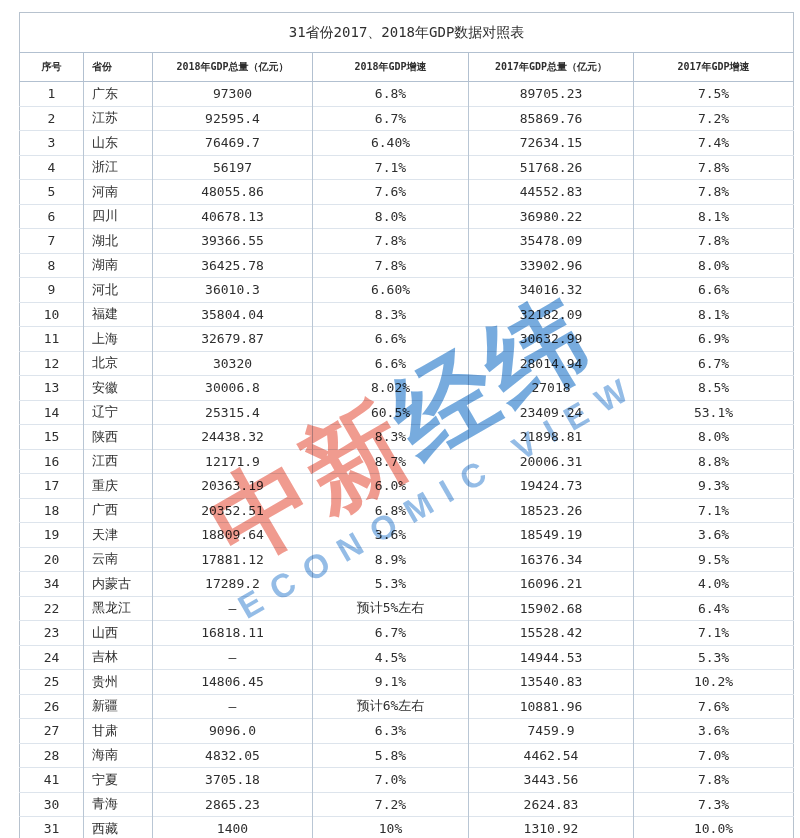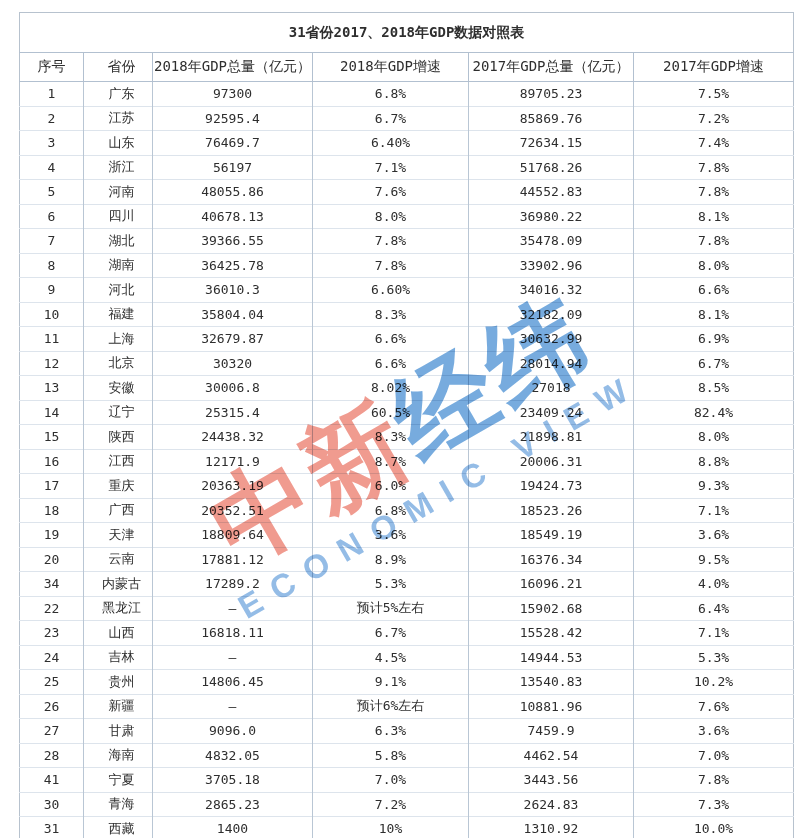--- a/index.html
+++ b/index.html
@@ -19,40 +19,40 @@
     table-layout:fixed;
     font-size:13px;
     background:#ffffff;
     border:1px solid #b7c2ce;
   }
   .gdp-table td, .gdp-table th { overflow:hidden; white-space:nowrap; }
   .title-cell {
     height:37px;
     text-align:center;
     font-size:14px;
-    font-weight:bold;
+    font-weight:normal;
     border-bottom:1px solid #b2c0d0;
   }
   thead th.hdr {
     height:26px;
-    font-weight:normal;
-    font-size:14px;
+    font-weight:bold;
+    font-size:10px;
     text-align:center;
     border-bottom:1px solid #b2c0d0;
     border-left:1px solid #b2c0d0;
   }
   thead th.hdr:first-child { border-left:none; }
   tbody tr { height:24.5px; }
   tbody td {
     border-left:1px solid #b9c6d4;
     border-top:1px solid #dde4ec;
     text-align:center;
   }
   tbody td:first-child { border-left:none; }
-  tbody td.c1, thead th.c1 { text-align:center; padding-left:8px; }
+  tbody td.c1, thead th.c1 { text-align:left; padding-left:8px; }
   
   col.w0 { width:64px; }
   col.w1 { width:69px; }
   col.w2 { width:160px; }
   col.w3 { width:156px; }
   col.w4 { width:165px; }
   col.w5 { width:160px; }
   
   .watermark {
     position:absolute;
@@ -210,21 +210,21 @@
         <td class="c3">8.02%</td>
         <td class="c4">27018</td>
         <td class="c5">8.5%</td>
       </tr>
       <tr>
         <td class="c0">14</td>
         <td class="c1">辽宁</td>
         <td class="c2">25315.4</td>
         <td class="c3">60.5%</td>
         <td class="c4">23409.24</td>
-        <td class="c5">82.4%</td>
+        <td class="c5">53.1%</td>
       </tr>
       <tr>
         <td class="c0">15</td>
         <td class="c1">陕西</td>
         <td class="c2">24438.32</td>
         <td class="c3">8.3%</td>
         <td class="c4">21898.81</td>
         <td class="c5">8.0%</td>
       </tr>
       <tr>

